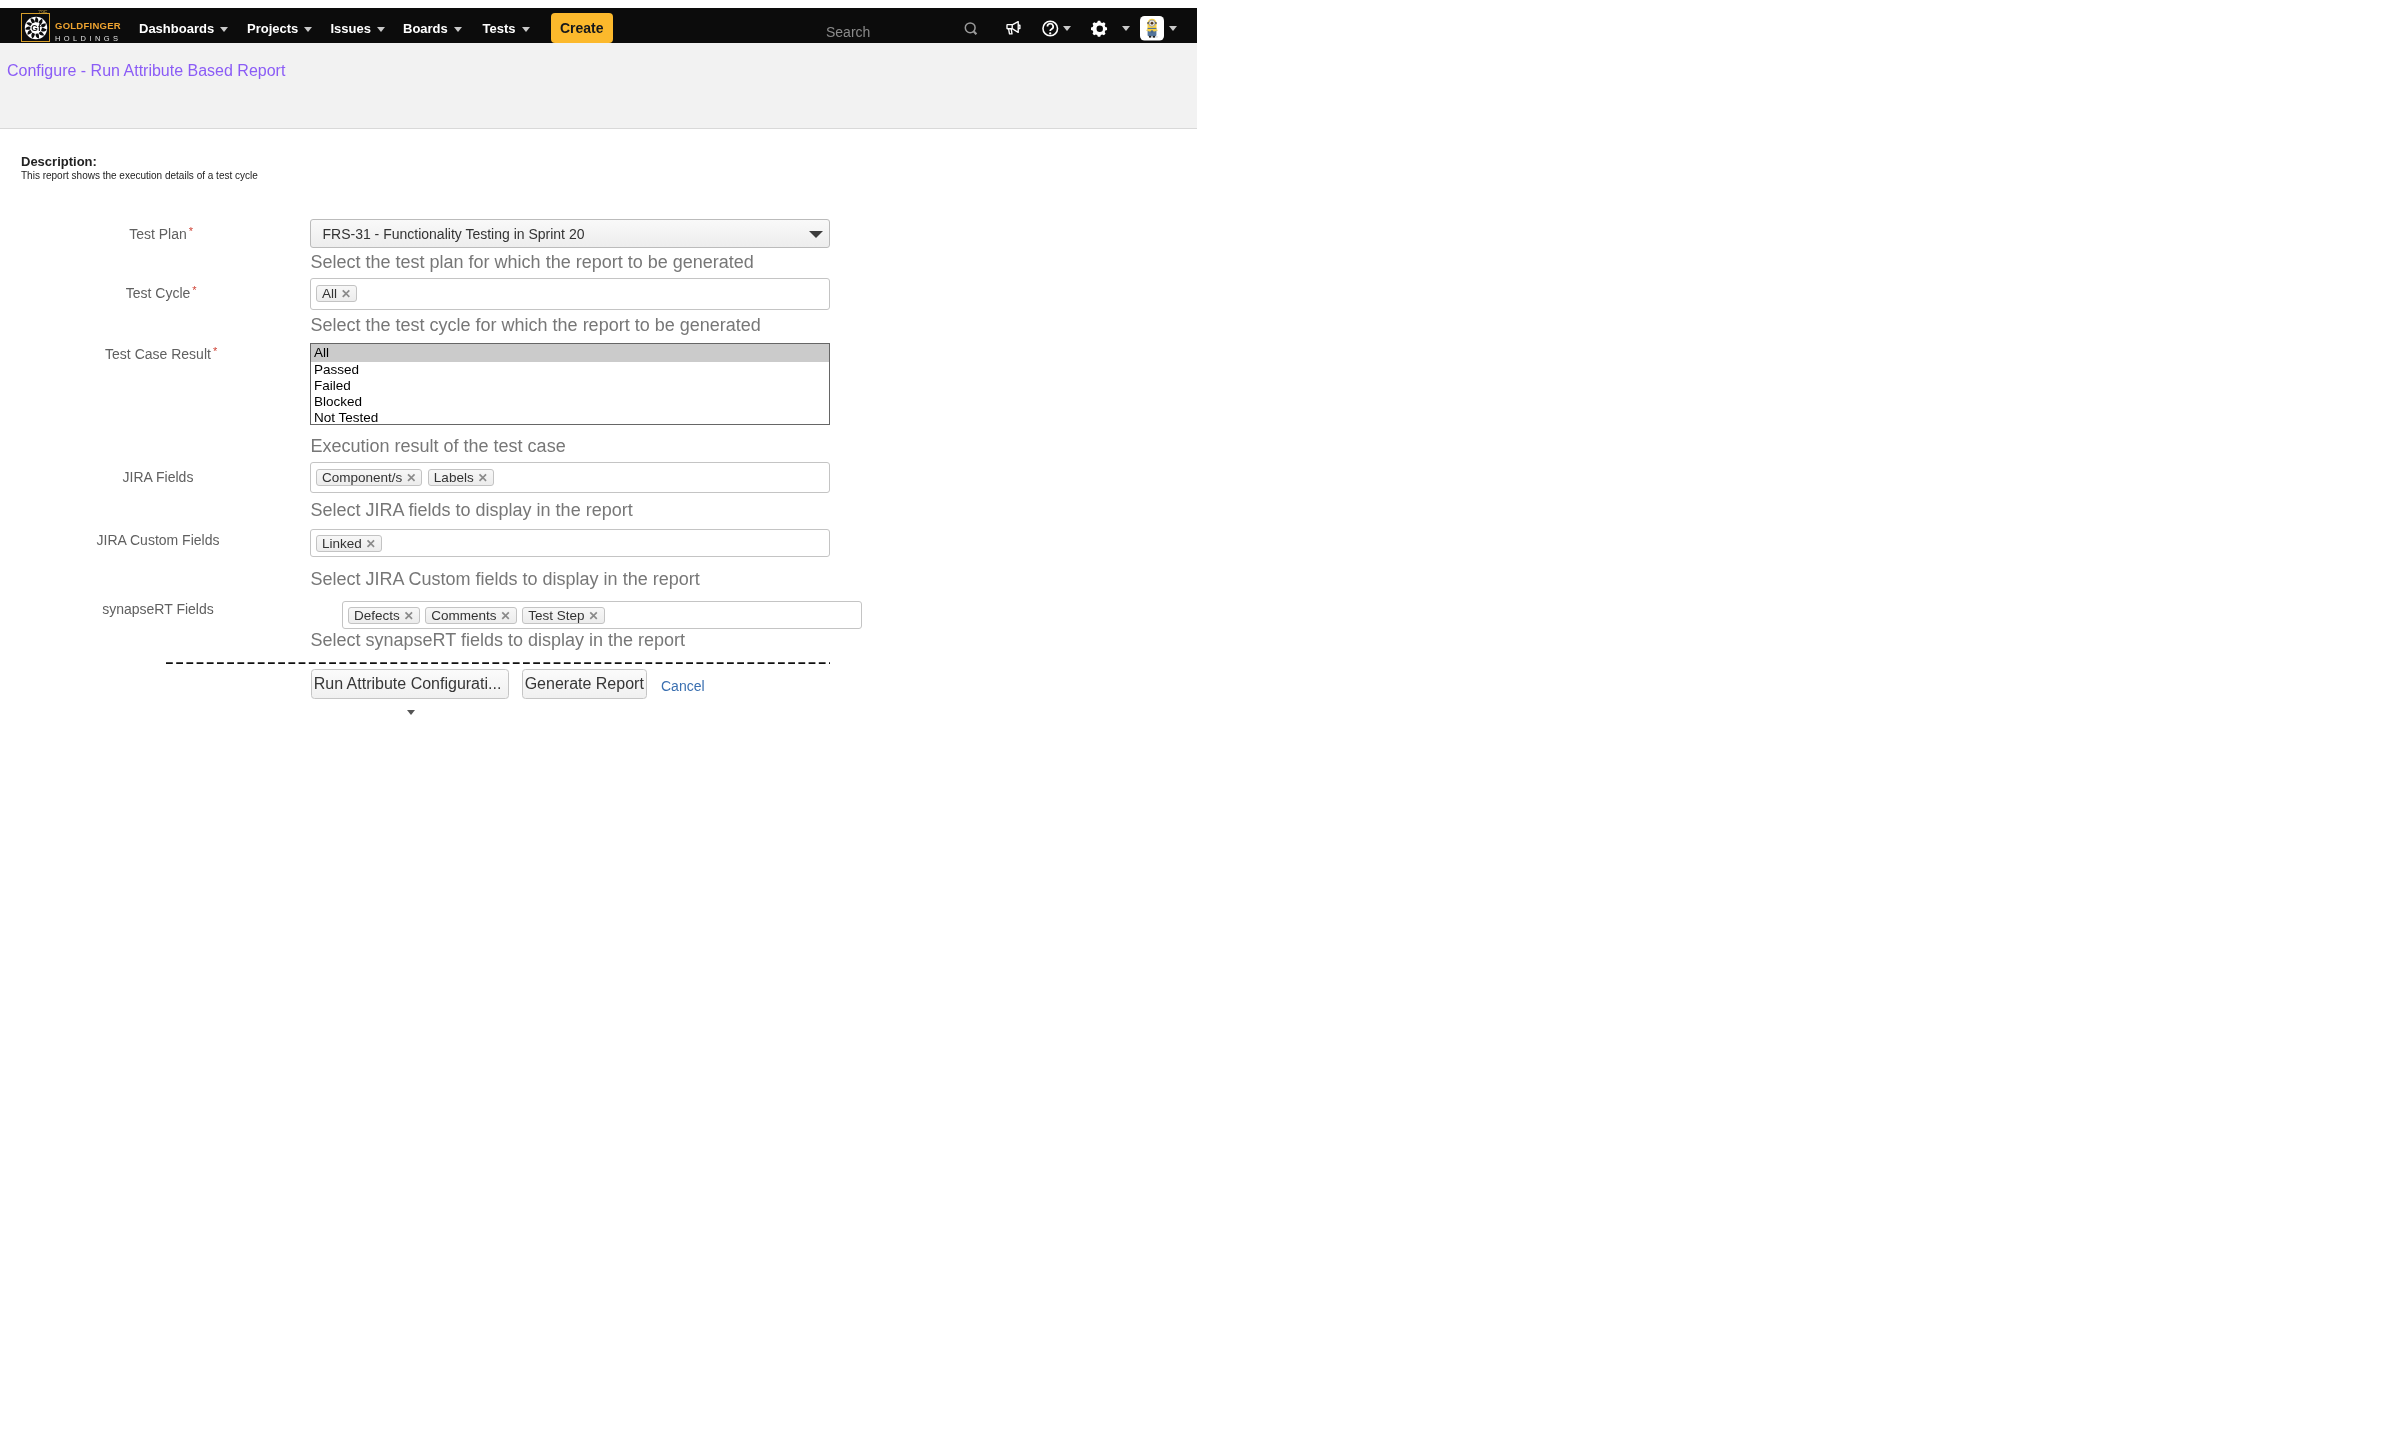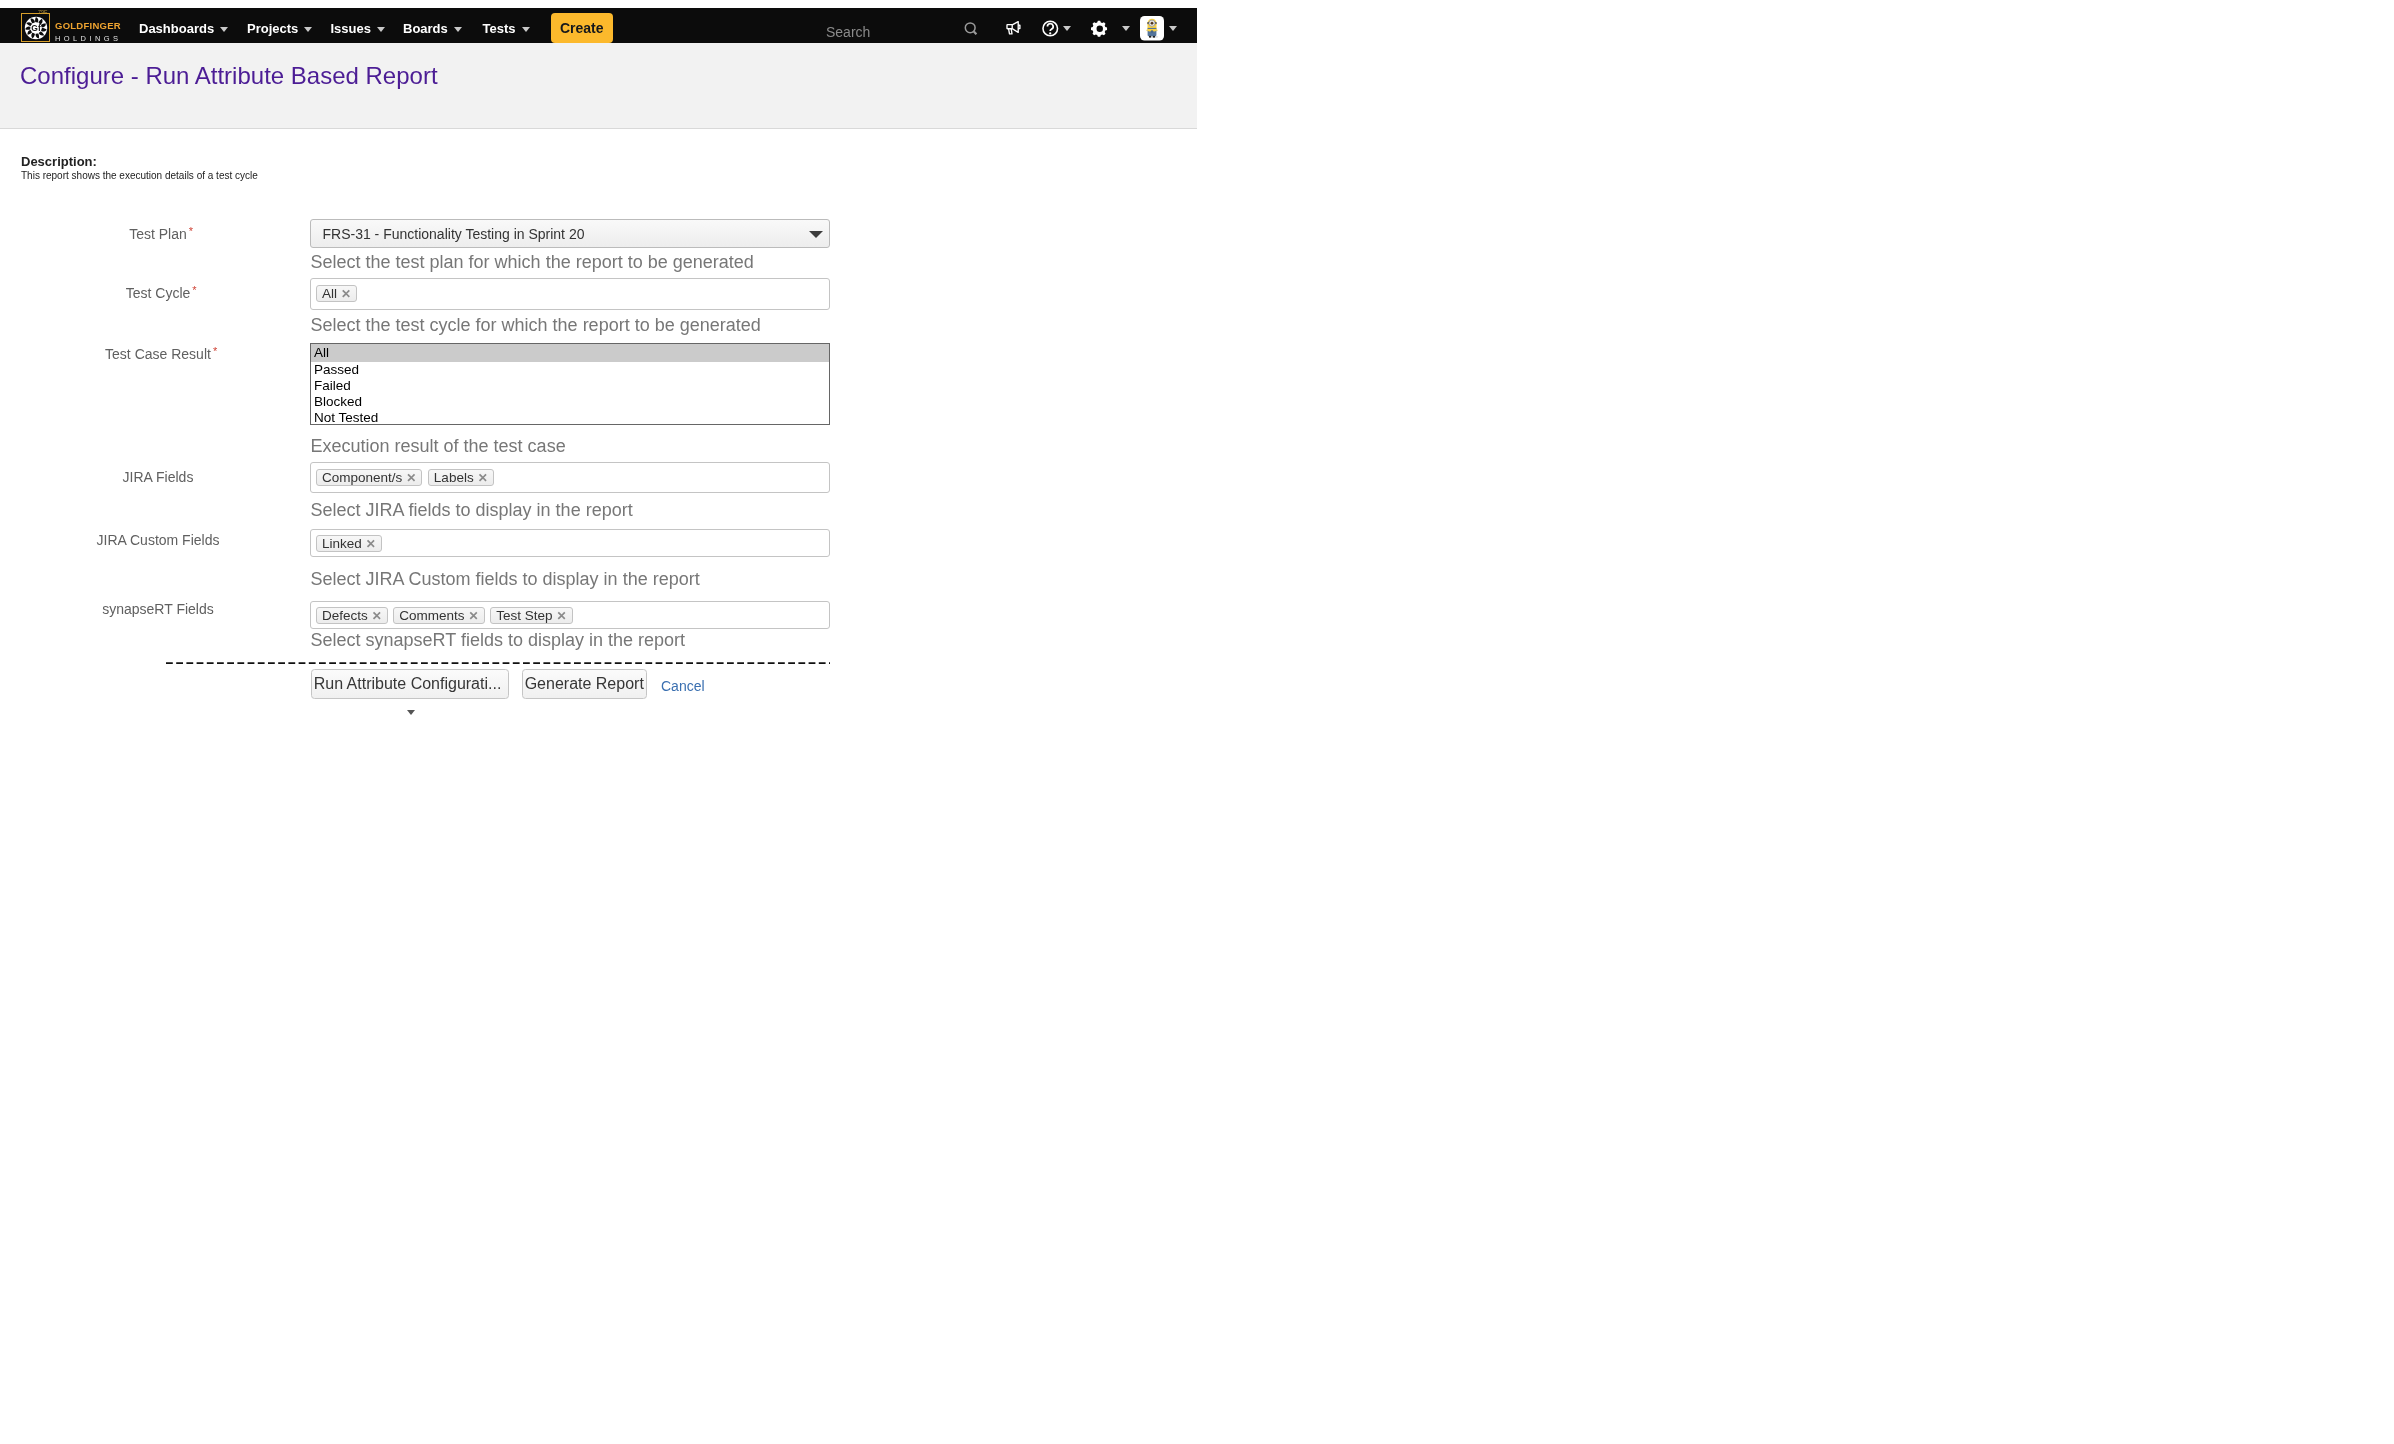--- a/index.html
+++ b/index.html
@@ -15,21 +15,21 @@
   .brand .hold { color:#e0e0e0; font-size:7.5px; letter-spacing:3.4px; line-height:9px; margin-top:2.6px; }
   .navitem { position:absolute; top:14px; color:#fff; font-size:13px; line-height:13px; font-weight:bold; white-space:nowrap; }
   .caret { width:0; height:0; border-left:4.2px solid transparent; border-right:4.2px solid transparent; border-top:5.2px solid #c9c9c9; display:inline-block; }
   .navitem .caret { margin-left:6px; margin-bottom:1px; }
   .createbtn { position:absolute; left:550.5px; top:5px; width:62.5px; height:30px; background:#fcb92c; border-radius:4px; color:#16181b; font-weight:bold; font-size:14px; text-align:center; line-height:30px; }
   .searchtxt { position:absolute; left:826px; top:15.5px; color:#8b8b8b; font-size:14px; }
   .icon { position:absolute; }
 
   
   .band { position:absolute; left:0; top:43px; width:1197px; height:86px; background:#f2f2f2; border-bottom:1px solid #d9d9d9; }
-  .band h1 { position:absolute; left:20px; top:19px; font-size:24px; font-weight:normal; color:#4c1d95; letter-spacing:0; }
+  .band h1 { position:absolute; left:7px; top:19px; font-size:16px; font-weight:normal; color:#8b5cf6; letter-spacing:0; }
 
   
   .d1 { position:absolute; left:21px; top:153.5px; font-size:13px; font-weight:bold; color:#222; }
   .d2 { position:absolute; left:21px; top:170.4px; font-size:10px; color:#222; }
 
   .label { position:absolute; left:21px; width:274px; text-align:center; font-size:14px; line-height:14px; color:#606060; }
   .req { color:#d04437; font-size:11px; position:absolute; margin-top:-3px; margin-left:2px; }
   .fbox { position:absolute; left:310px; width:519.5px; border:1px solid #c4c4c4; border-radius:3px; background:#fff; }
   .help { position:absolute; left:310.5px; font-size:18px; line-height:12.5px; color:#777; white-space:nowrap; }
 
@@ -152,21 +152,21 @@
 
 <div class="label" style="top:470.3px;">JIRA Fields</div>
 <div class="fbox" style="top:461.5px; height:31.5px; padding:6.8px 5px;"><span class="tag">Component/s<span class="x">✕</span></span><span class="tag">Labels<span class="x">✕</span></span></div>
 <div class="help" style="top:504px;">Select JIRA fields to display in the report</div>
 
 <div class="label" style="top:532.6px;">JIRA Custom Fields</div>
 <div class="fbox" style="top:528.5px; height:28px; padding:5.9px 5px;"><span class="tag">Linked<span class="x">✕</span></span></div>
 <div class="help" style="top:572.7px;">Select JIRA Custom fields to display in the report</div>
 
 <div class="label" style="top:602.2px;">synapseRT Fields</div>
-<div class="fbox" style="top:601px; height:27.5px; padding:5.3px 5px;"><span class="tag">Defects<span class="x">✕</span></span><span class="tag">Comments<span class="x">✕</span></span><span class="tag">Test Step<span class="x">✕</span></span></div>
+<div class="fbox" style="top:601px; height:27.5px; padding:5.3px 5px;margin-left:32px;"><span class="tag">Defects<span class="x">✕</span></span><span class="tag">Comments<span class="x">✕</span></span><span class="tag">Test Step<span class="x">✕</span></span></div>
 <div class="help" style="top:633.7px;">Select synapseRT fields to display in the report</div>
 
 <svg style="position:absolute; left:166px; top:661.5px;" width="664" height="3">
     <line x1="0" y1="1.2" x2="664" y2="1.2" stroke="#111" stroke-width="1.7" stroke-dasharray="6.8 3.4"></line>
   </svg>
 
 <div class="btn" style="left:310.5px; top:669px; width:198.5px; line-height:27.5px;">Run Attribute Configurati...&nbsp;<span class="caret" style="border-top-color:#555; margin-left:3px; vertical-align:1.5px;"></span></div>
 <div class="btn" style="left:521.5px; top:669px; width:125.5px; line-height:27.5px;">Generate Report</div>
 <div class="cancel" style="left:661px; top:678.3px;">Cancel</div>
 

